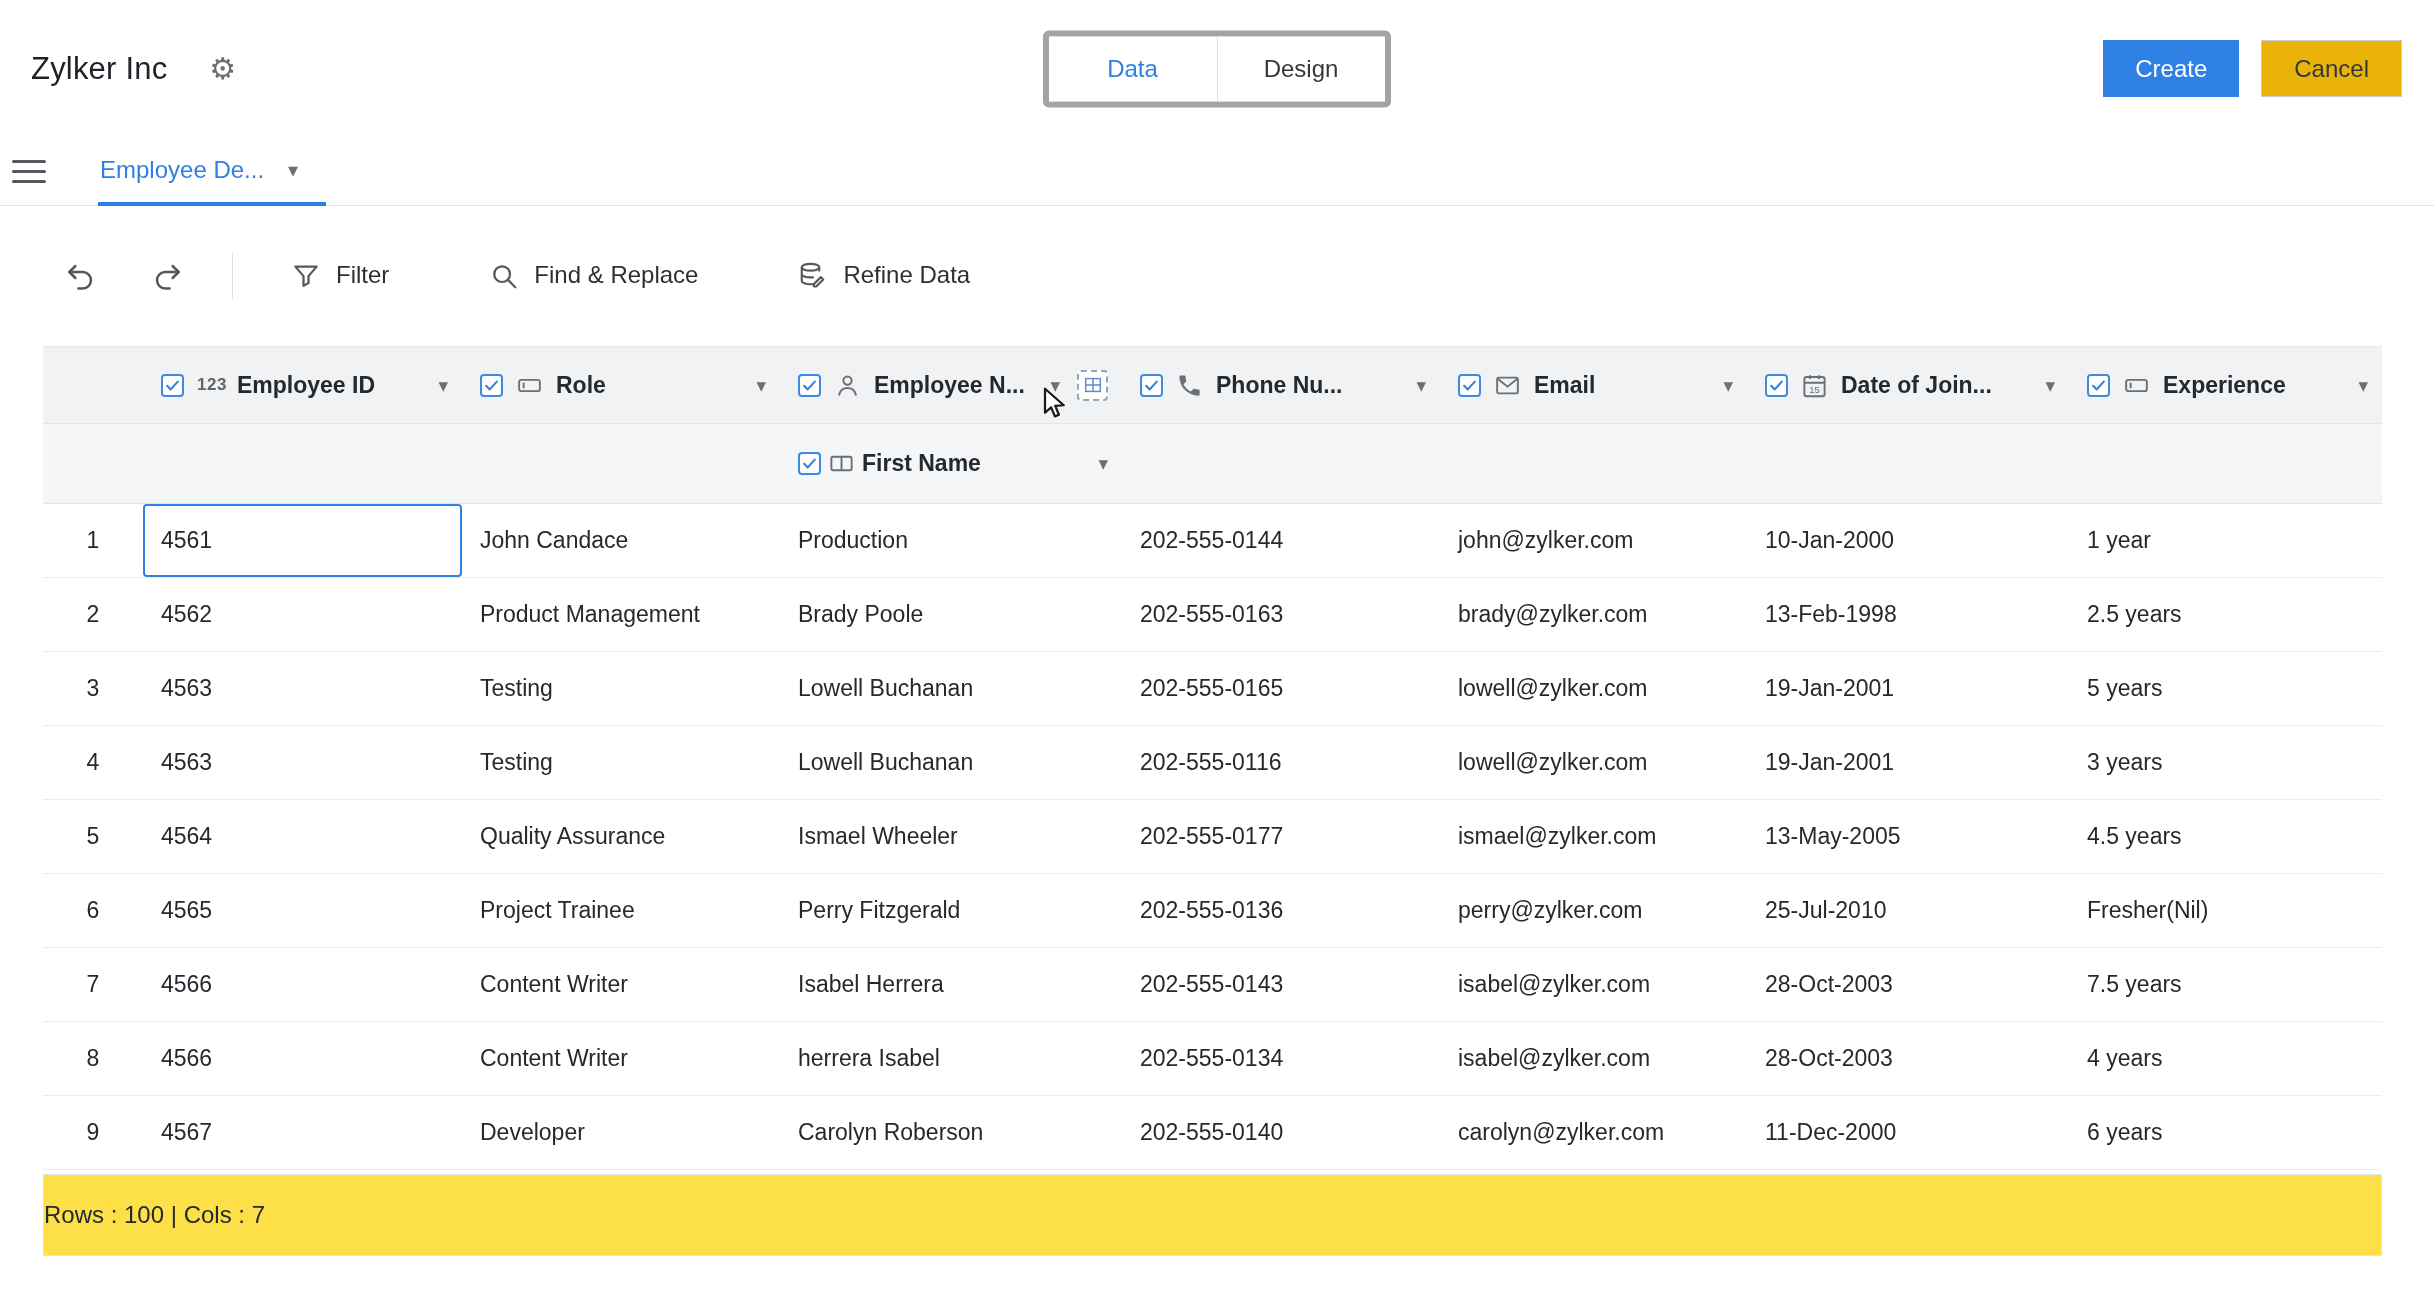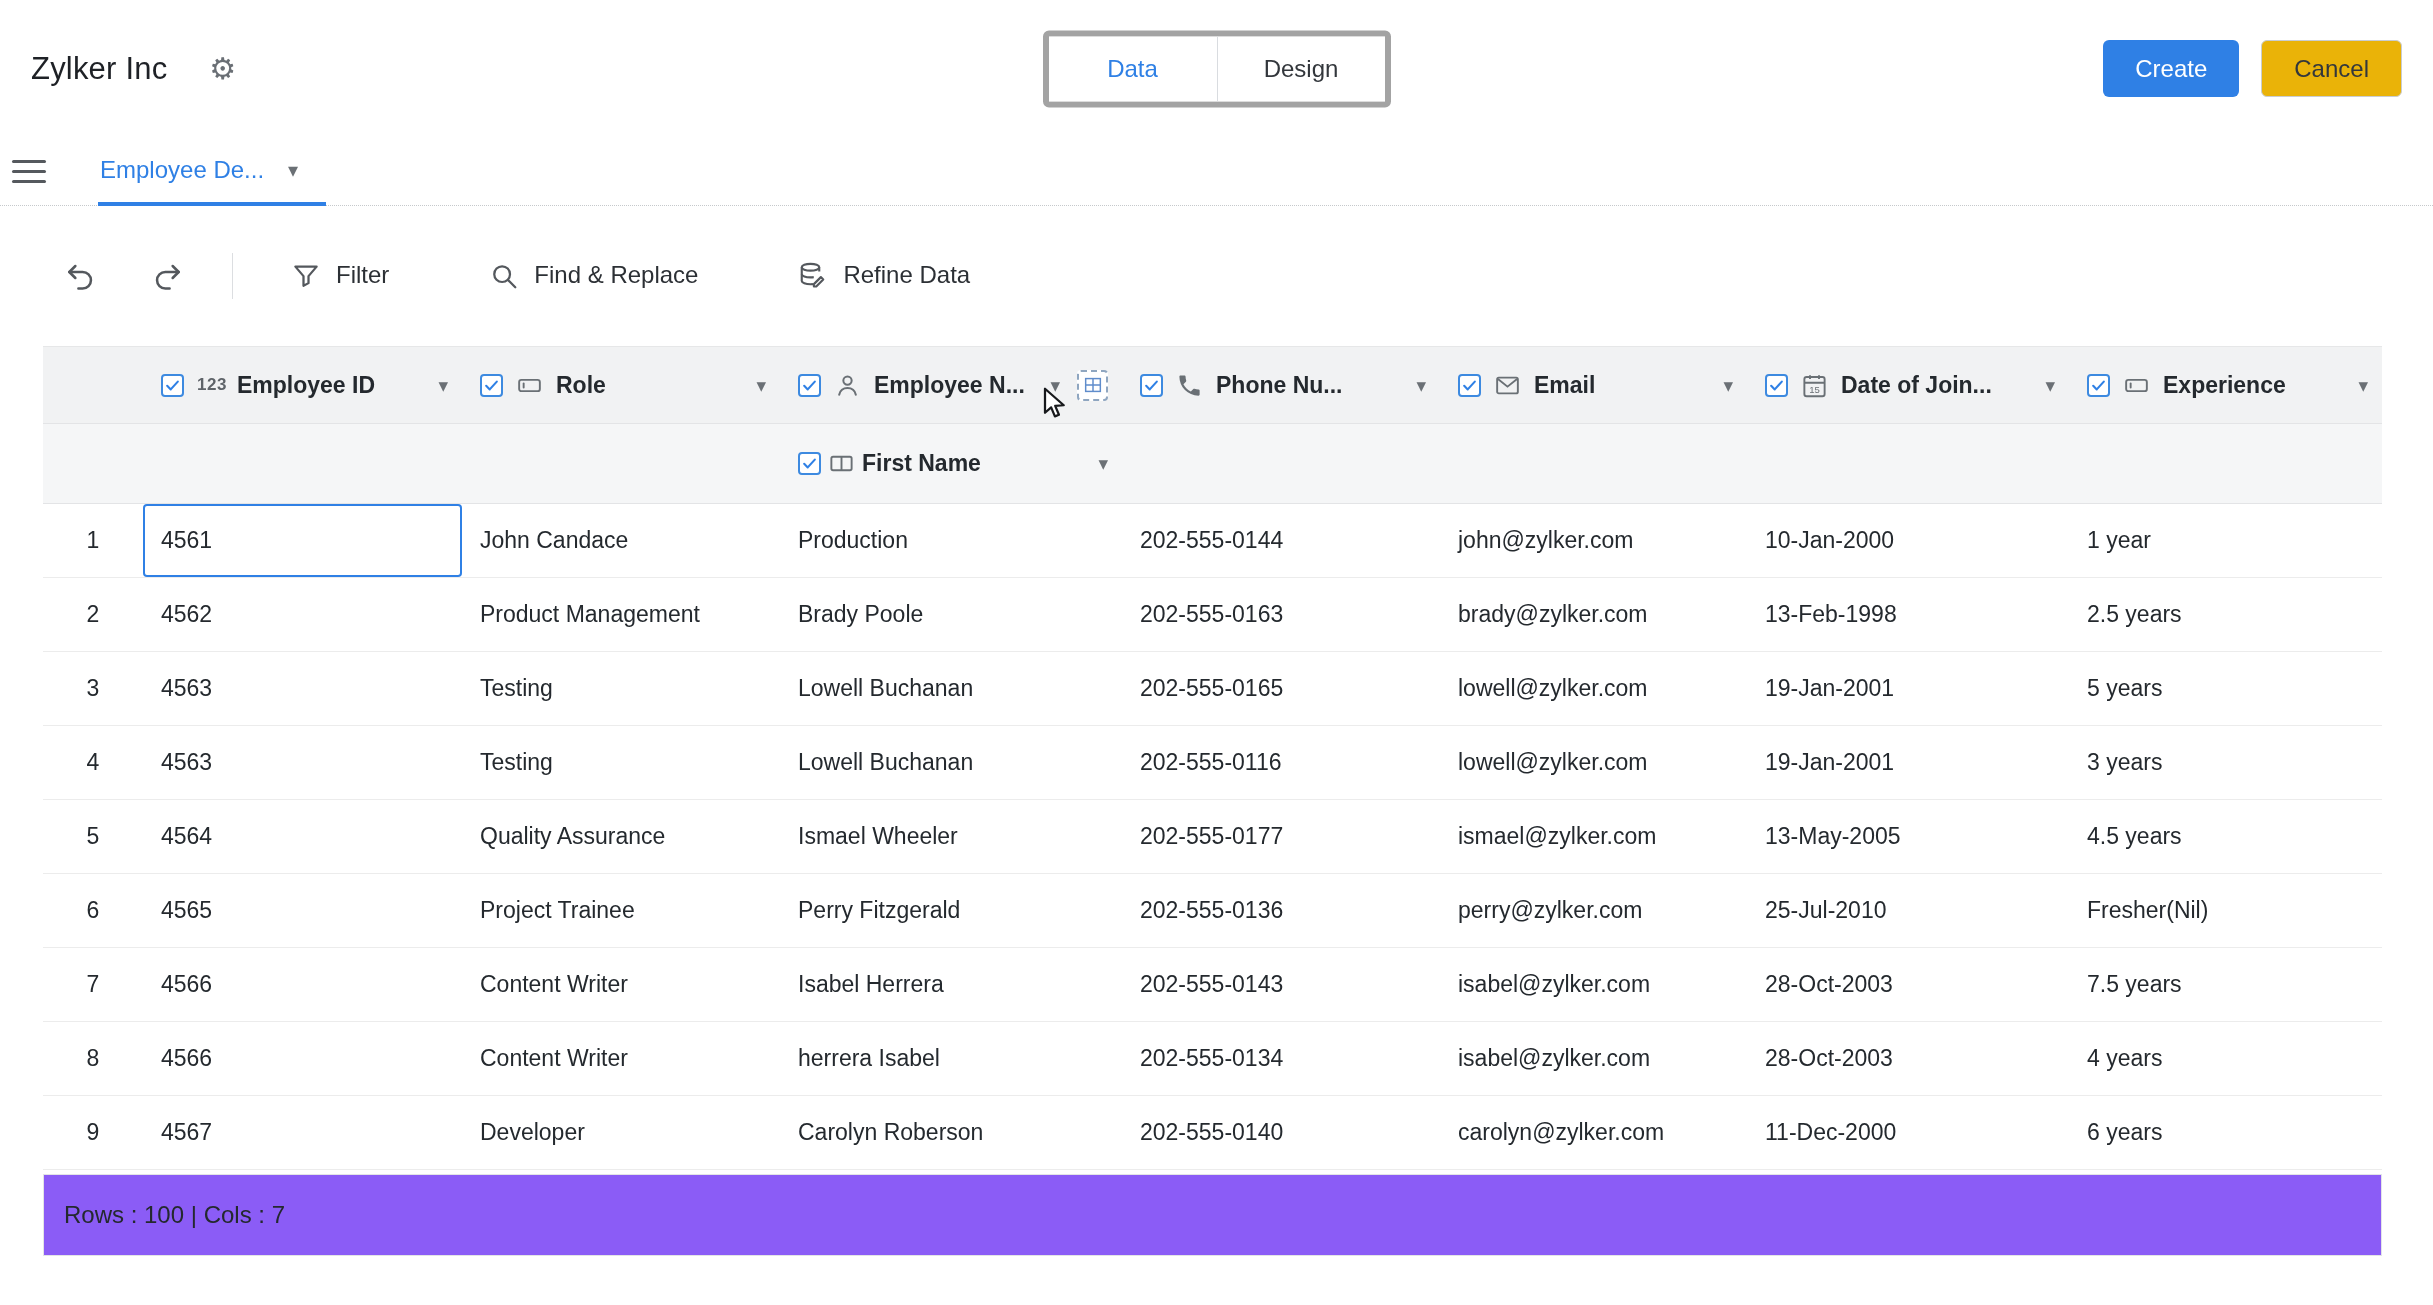--- a/index.html
+++ b/index.html
@@ -15,21 +15,21 @@
   .brand { display:flex; align-items:center; gap:42px; }
   .brand h1 { font-size:31px; font-weight:500; color:#1e2126; letter-spacing:.2px; }
   .gear { font-size:30px; color:#6a6f75; line-height:1; cursor:default; }
   .mode-tabs { position:absolute; left:50%; top:50%; transform:translate(-50%,-50%);
     display:flex; border:6px solid #a3a3a3; border-radius:6px; overflow:hidden; background:#fff; }
   .mode-tab { width:168px; height:65px; display:flex; align-items:center; justify-content:center;
     font-size:24px; background:#fff; border:none; color:#33373c; font-family:inherit; cursor:pointer; }
   .mode-tab + .mode-tab { border-left:1px solid #d9dce0; }
   .mode-tab.active { color:var(--accent); }
   .actions { margin-left:auto; display:flex; gap:22px; }
-  .btn { height:57px; border-radius:6px; font-size:24px; padding:0 32px; display:flex; align-items:center; font-family:inherit; cursor:pointer; }
+  .btn { height:57px; border-radius:0; font-size:24px; padding:0 32px; display:flex; align-items:center; font-family:inherit; cursor:pointer; }
   .btn.primary { background:var(--accent); color:#fff; border:none; }
   .btn.secondary { background:#eab308; color:#33373c; border:1px solid #c9cdd2; }
 
   
   .sheetbar { height:69px; display:flex; align-items:stretch; border-bottom:1px dotted #c6c9cc; padding-left:12px; }
   .hamburger { align-self:center; width:34px; display:flex; flex-direction:column; gap:7px; cursor:pointer; }
   .hamburger i { height:3px; background:#55595e; border-radius:2px; display:block; }
   .sheet-tab { margin-left:52px; display:flex; align-items:center; gap:24px; padding:0 28px 0 2px;
     border-bottom:4px solid var(--accent); margin-bottom:-1px; cursor:pointer; }
   .sheet-tab-label { color:var(--accent); font-size:24px; }
@@ -69,22 +69,22 @@
   .split-btn svg { width:22px; height:22px; display:block; }
   .cursor { position:absolute; left:256px; top:38px; width:36px; height:36px; z-index:5; pointer-events:none; }
   .cursor svg { width:36px; height:36px; display:block; }
 
   .trow { height:74px; border-bottom:1px solid #ececec; background:#fff; }
   .cell { display:flex; align-items:center; padding:0 16px 0 18px; font-size:23px; color:#24292e;
     white-space:nowrap; overflow:hidden; cursor:default; }
   .cell.rownum { justify-content:center; padding:0; }
   .cell.selected { box-shadow:inset 0 0 0 2px var(--accent); border-radius:4px; }
 
-  .footerbar { height:82px; margin-top:4px; background:#8b5cf6; border:1px solid #e3e4e6;
-    display:flex; align-items:center; padding-left:20px; font-size:24px; color:#24292e; }
+  .footerbar { height:82px; margin-top:4px; background:#fde047; border:1px solid #e3e4e6;
+    display:flex; align-items:center; font-size:24px; color:#24292e; }
 </style>
 </head>
 <body>
 
 <div class="app">
 
   <header class="topbar">
     <div class="brand">
       <h1>Zylker Inc</h1>
       <span class="gear">⚙</span>

